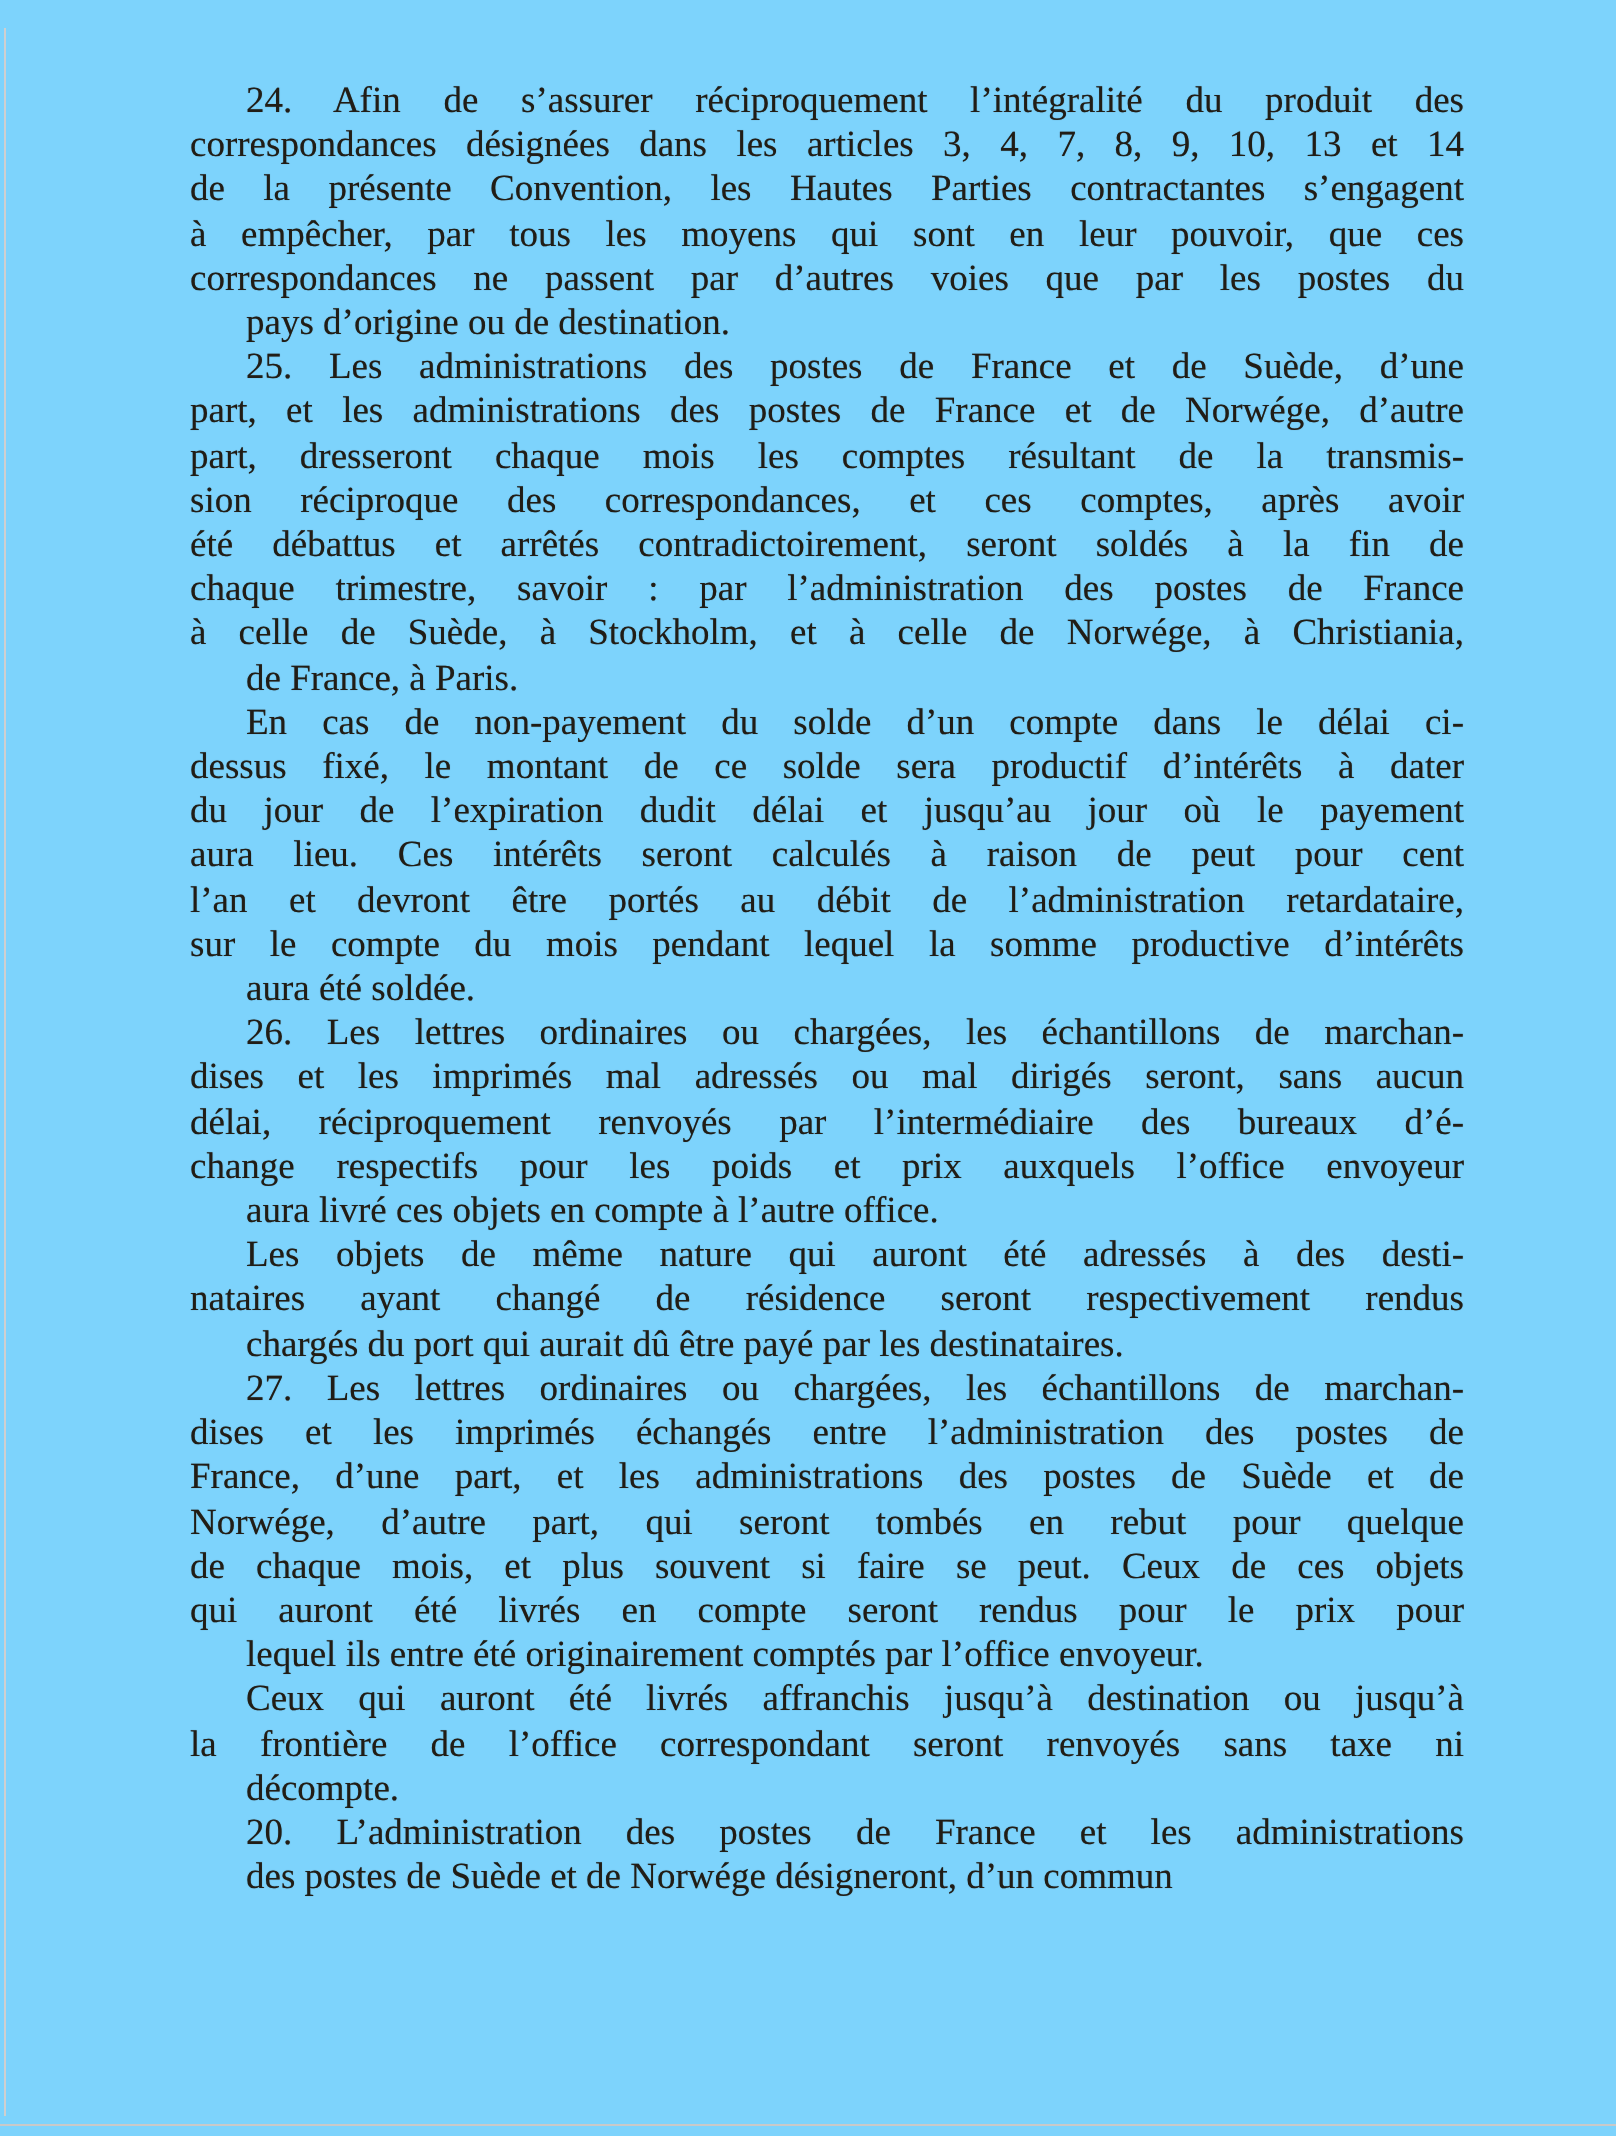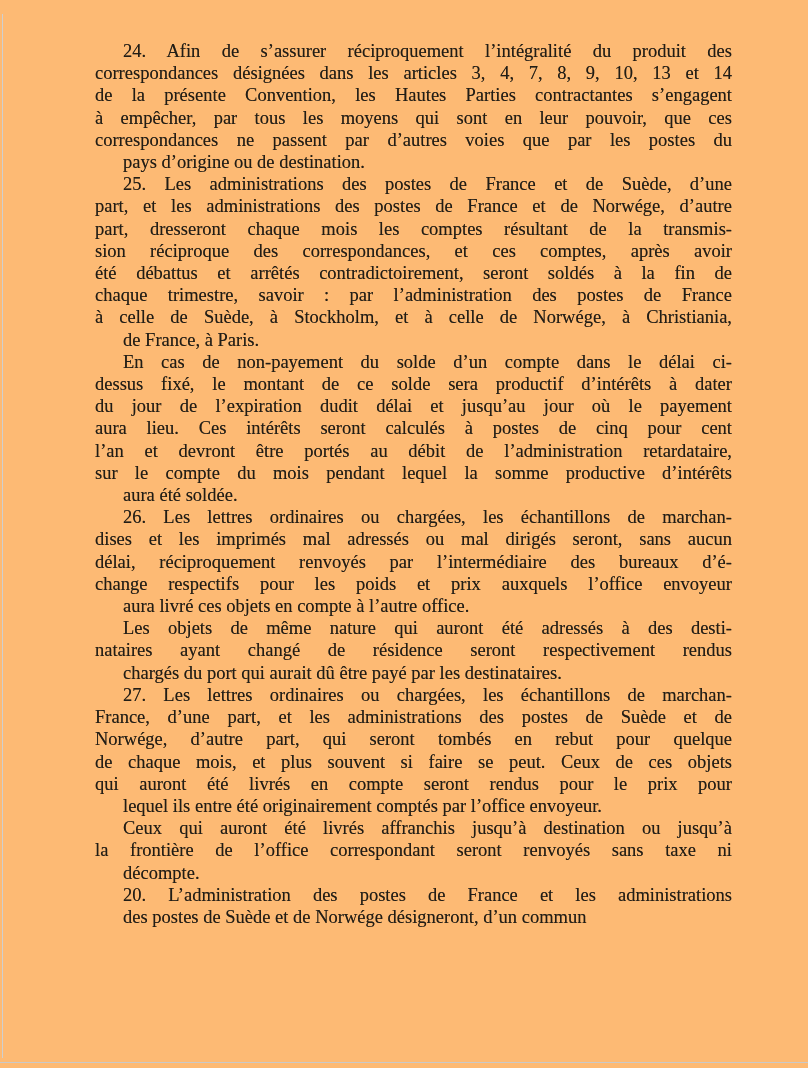--- a/index.html
+++ b/index.html
@@ -4,21 +4,21 @@
 <style>
   html, body {
     margin: 0;
     padding: 0;
     background: #ffffff;
   }
   .page {
     position: relative;
     width: 808px;
     height: 1068px;
-    background: #fdba74;
+    background: #7dd3fc;
     overflow: hidden;
   }
   .scan-edge-left {
     position: absolute;
     left: 2px;
     top: 14px;
     bottom: 10px;
     width: 1px;
     background: #cfcfcf;
   }
@@ -81,39 +81,40 @@
         <span class="line">sion réciproque des correspondances, et ces comptes, après avoir</span>
         <span class="line">été débattus et arrêtés contradictoirement, seront soldés à la fin de</span>
         <span class="line">chaque trimestre, savoir : par l’administration des postes de France</span>
         <span class="line">à celle de Suède, à Stockholm, et à celle de Norwége, à Christiania,</span>
         <span class="line last">de France, à Paris.</span>
       </p>
       <p class="para">
         <span class="line indent">En cas de non-payement du solde d’un compte dans le délai ci-</span>
         <span class="line">dessus fixé, le montant de ce solde sera productif d’intérêts à dater</span>
         <span class="line">du jour de l’expiration dudit délai et jusqu’au jour où le payement</span>
-        <span class="line">aura lieu. Ces intérêts seront calculés à postes de cinq pour cent</span>
+        <span class="line">aura lieu. Ces intérêts seront calculés à raison de peut pour cent</span>
         <span class="line">l’an et devront être portés au débit de l’administration retardataire,</span>
         <span class="line">sur le compte du mois pendant lequel la somme productive d’intérêts</span>
         <span class="line last">aura été soldée.</span>
       </p>
       <p class="para">
         <span class="line indent">26. Les lettres ordinaires ou chargées, les échantillons de marchan-</span>
         <span class="line">dises et les imprimés mal adressés ou mal dirigés seront, sans aucun</span>
         <span class="line">délai, réciproquement renvoyés par l’intermédiaire des bureaux d’é-</span>
         <span class="line">change respectifs pour les poids et prix auxquels l’office envoyeur</span>
         <span class="line last">aura livré ces objets en compte à l’autre office.</span>
       </p>
       <p class="para">
         <span class="line indent">Les objets de même nature qui auront été adressés à des desti-</span>
         <span class="line">nataires ayant changé de résidence seront respectivement rendus</span>
         <span class="line last">chargés du port qui aurait dû être payé par les destinataires.</span>
       </p>
       <p class="para">
         <span class="line indent">27. Les lettres ordinaires ou chargées, les échantillons de marchan-</span>
+        <span class="line">dises et les imprimés échangés entre l’administration des postes de</span>
         <span class="line">France, d’une part, et les administrations des postes de Suède et de</span>
         <span class="line">Norwége, d’autre part, qui seront tombés en rebut pour quelque</span>
         <span class="line">de chaque mois, et plus souvent si faire se peut. Ceux de ces objets</span>
         <span class="line">qui auront été livrés en compte seront rendus pour le prix pour</span>
         <span class="line last">lequel ils entre été originairement comptés par l’office envoyeur.</span>
       </p>
       <p class="para">
         <span class="line indent">Ceux qui auront été livrés affranchis jusqu’à destination ou jusqu’à</span>
         <span class="line">la frontière de l’office correspondant seront renvoyés sans taxe ni</span>
         <span class="line last">décompte.</span>

